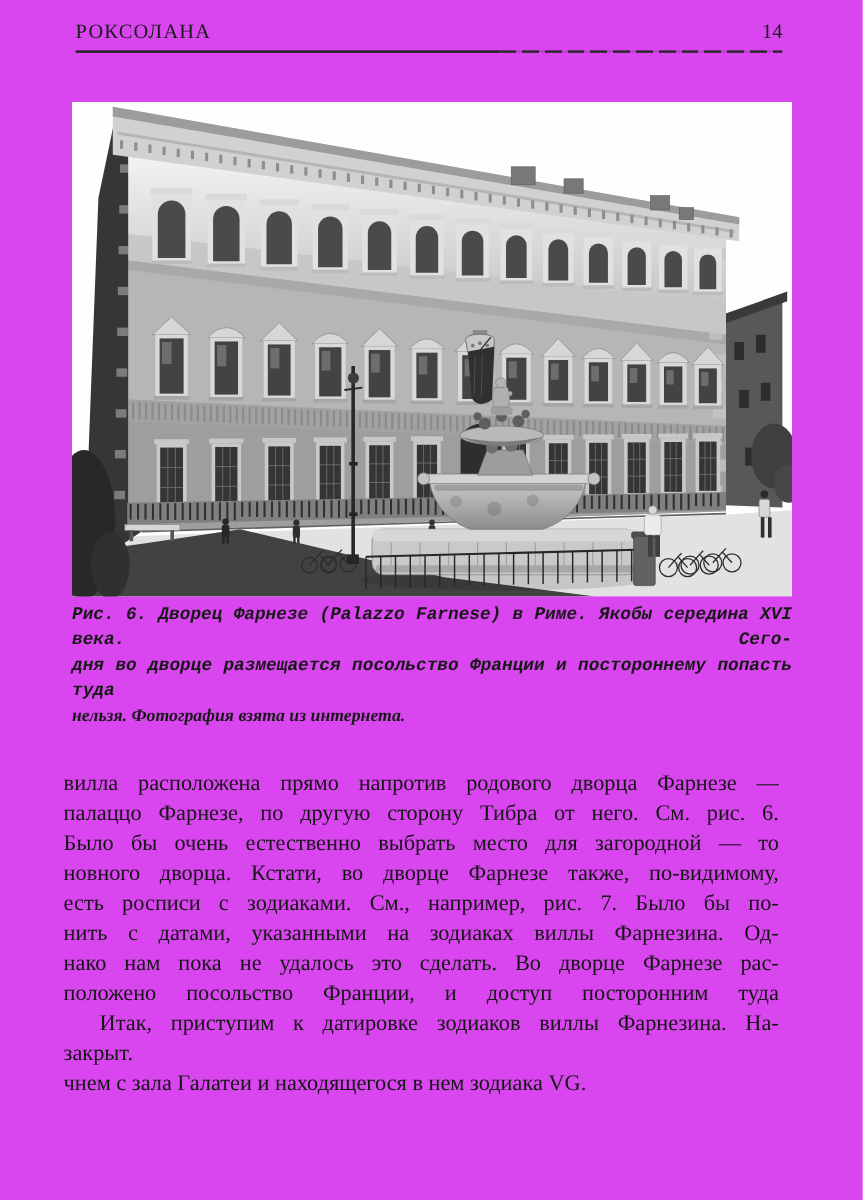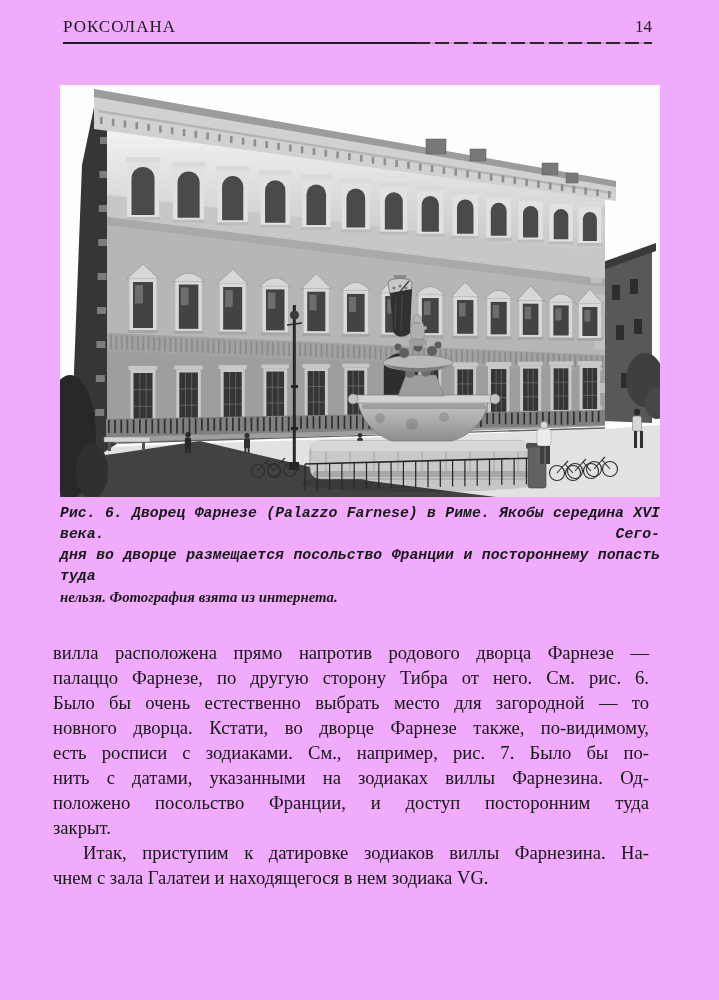--- a/index.html
+++ b/index.html
@@ -1,16 +1,16 @@
 <!DOCTYPE html>
 <html><head>
 <meta charset="utf-8">
 <style>
   html,body{margin:0;padding:0;background:#ffffff;}
-  .page{position:relative;width:719px;height:1000px;background:#f0abfc;overflow:hidden;
+  .page{position:relative;width:719px;height:1000px;background:#d946ef;overflow:hidden;
         font-family:"Liberation Serif", serif;color:#1a1a1a;}
   
   .hdr{position:absolute;left:63px;top:17px;width:589px;display:flex;
        justify-content:space-between;align-items:baseline;
        font-size:17px;letter-spacing:1px;color:#1b1b1b;}
   .hdr .pg{letter-spacing:0;}
   .rule{position:absolute;left:63px;top:42px;width:589px;height:2.4px;display:flex;}
   .rule .solid{width:60%;background:#1f1f1f;}
   .rule .dash{flex:1;background:repeating-linear-gradient(90deg,#272727 0 14px,rgba(40,40,40,.18) 14px 19px);}
   
@@ -614,19 +614,20 @@
     </figcaption>
   </figure>
 
   <div class="bodytext">
     <div class="ln j">вилла расположена прямо напротив родового дворца Фарнезе —</div>
     <div class="ln j">палаццо Фарнезе, по другую сторону Тибра от него. См. рис. 6.</div>
     <div class="ln j">Было бы очень естественно выбрать место для загородной — то</div>
     <div class="ln j">новного дворца. Кстати, во дворце Фарнезе также, по-видимому,</div>
     <div class="ln j">есть росписи с зодиаками. См., например, рис. 7. Было бы по-</div>
     <div class="ln j">нить с датами, указанными на зодиаках виллы Фарнезина. Од-</div>
+    <div class="ln j">нако нам пока не удалось это сделать. Во дворце Фарнезе рас-</div>
     <div class="ln j">положено посольство Франции, и доступ посторонним туда</div>
+    <div class="ln j ind">Итак, приступим к датировке зодиаков виллы Фарнезина. На-</div>
     <div class="ln">закрыт.</div>
-    <div class="ln j ind">Итак, приступим к датировке зодиаков виллы Фарнезина. На-</div>
     <div class="ln">чнем с зала Галатеи и находящегося в нем зодиака VG.</div>
   </div>
 
 </div>
 
 </body></html>

